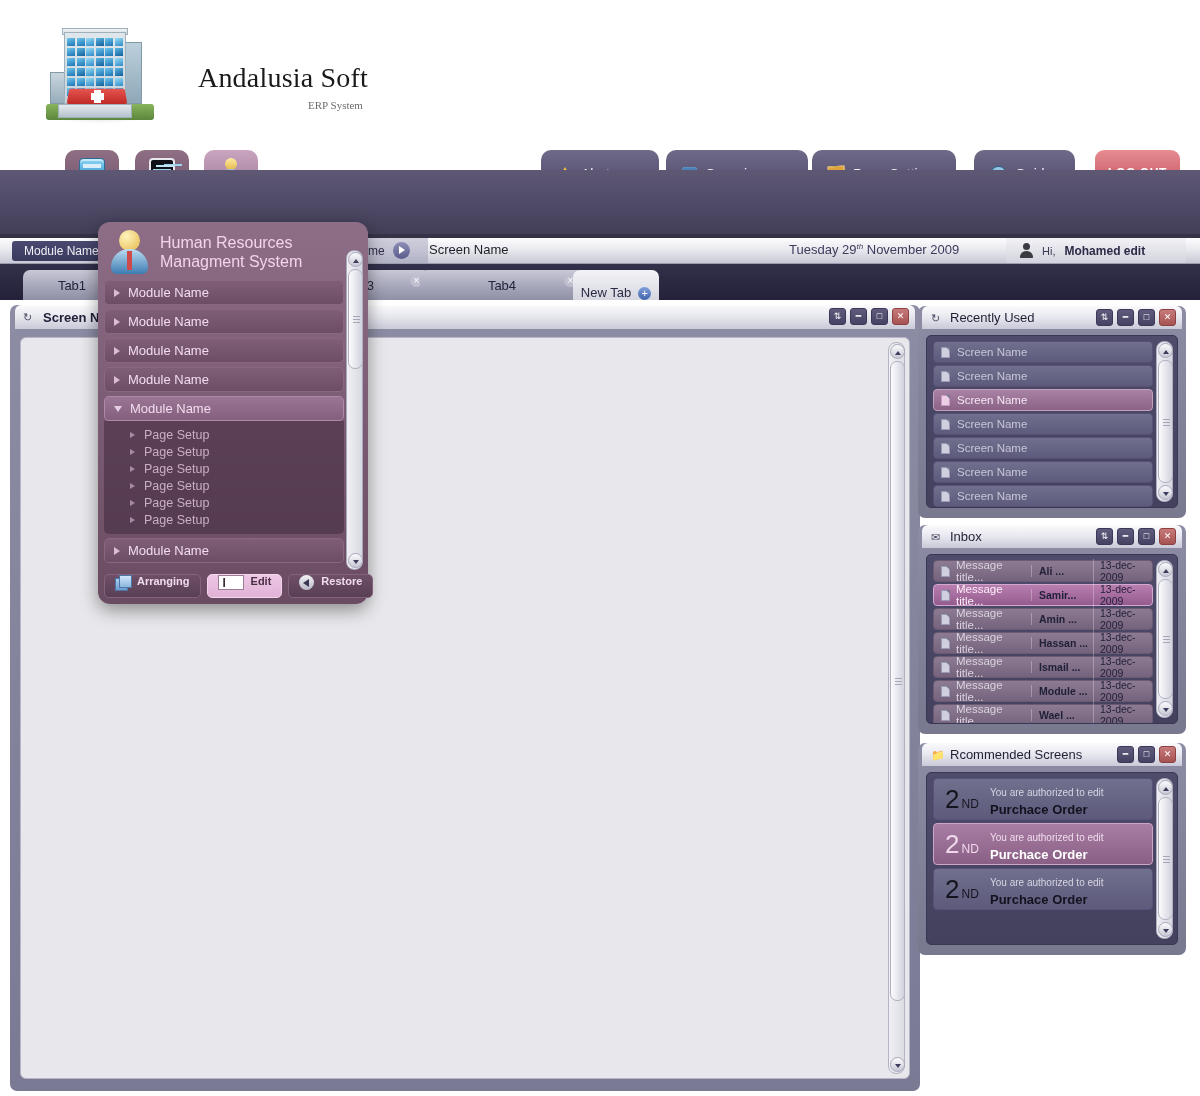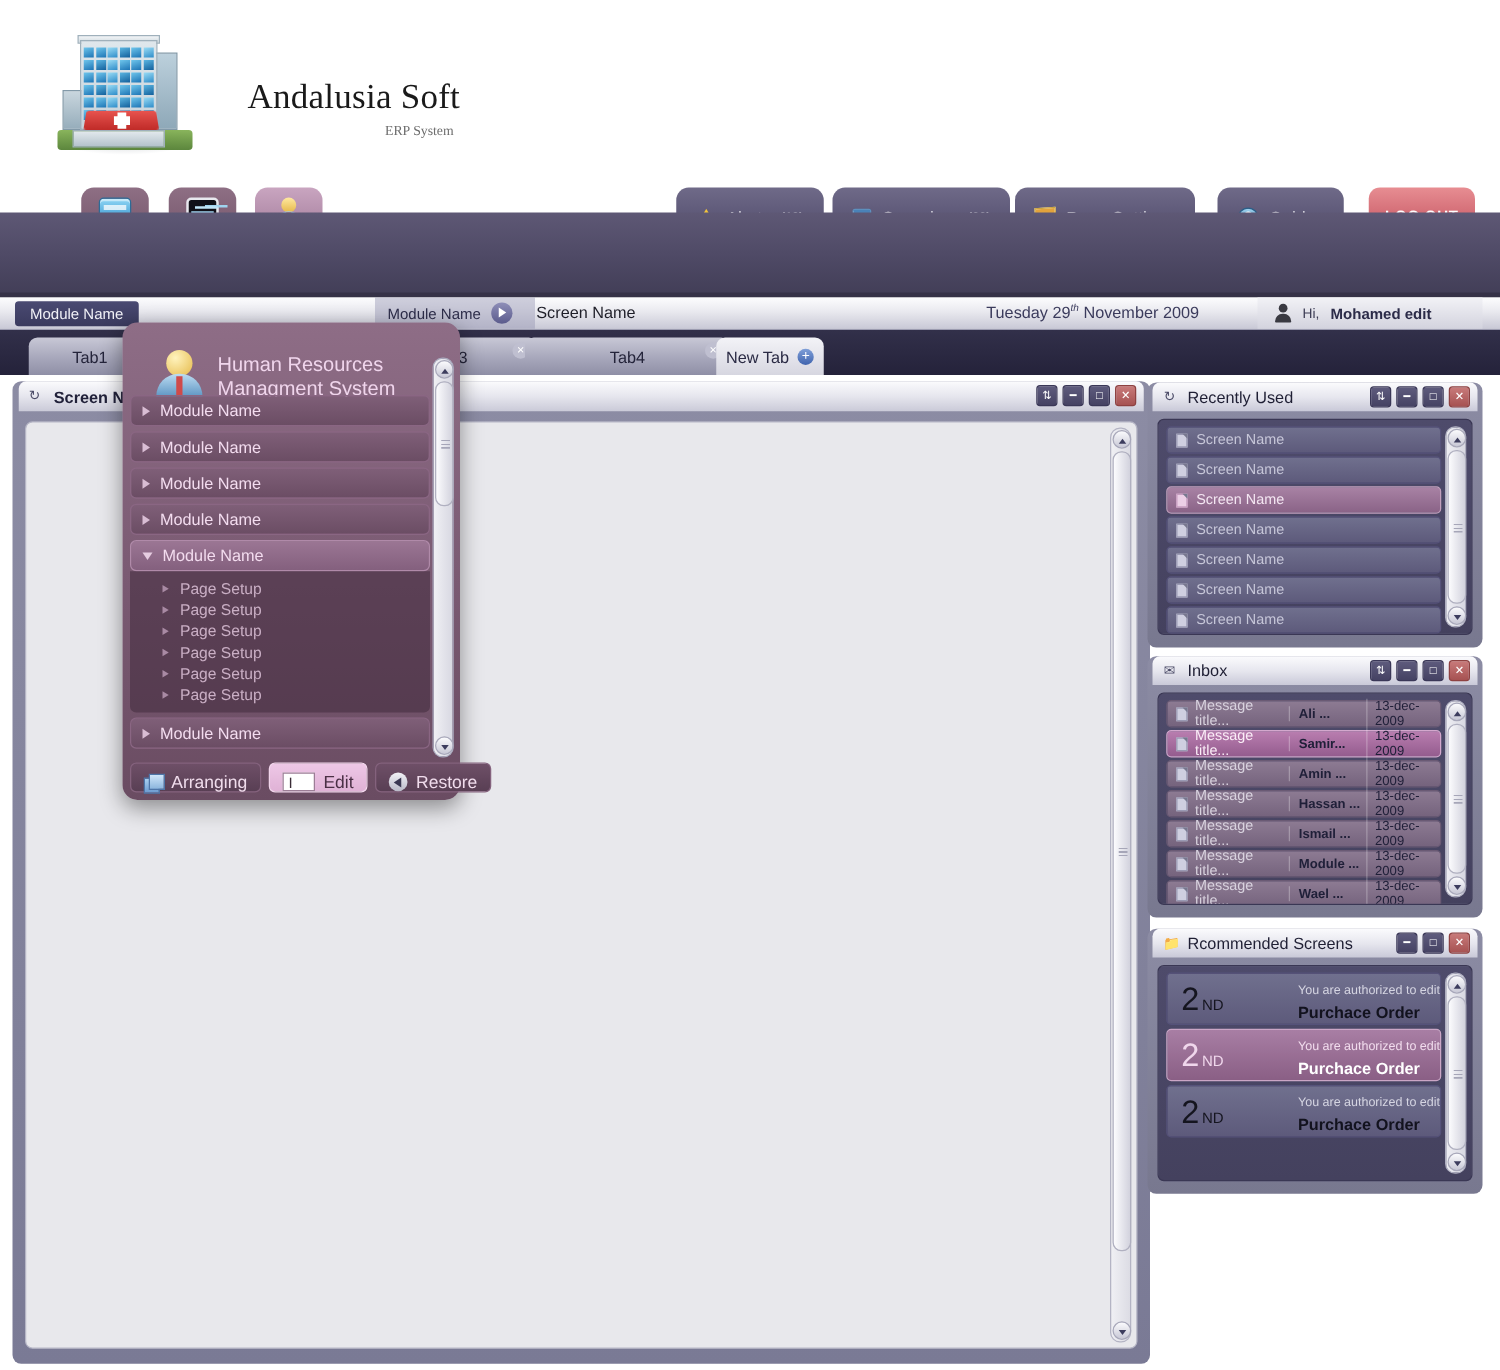--- a/index.html
+++ b/index.html
@@ -152,21 +152,21 @@
   
   .tabstrip {
     position:absolute; left:0; top:264px; width:1200px; height:36px;
     background: linear-gradient(180deg,#32304a 0%,#24223a 100%);
   }
   .tab {
     position:absolute; top:6px; height:30px; border-radius:7px 7px 0 0;
     background: linear-gradient(180deg,#c8c8d6 0%,#a7a7bb 55%,#8f8fa6 100%);
     color:#24243a; font-size:13px; display:flex; align-items:center; justify-content:center; cursor:pointer;
   }
-  .tab.active { background: linear-gradient(180deg,#f3f3f7 0%,#e2e2ea 60%,#d6d6e0 100%); color:#2a2a44; }
+  .tab.active { background: linear-gradient(180deg,#f3f3f7 0%,#e2e2ea 60%,#d6d6e0 100%); color:#2a2a44;align-items:flex-end; }
   .tab .tab-x {
     position:absolute; right:7px; top:4px; width:13px;height:13px;border-radius:50%;
     background:#bfbfd0; color:#fff; font-size:10px; line-height:13px; text-align:center; cursor:pointer;
   }
   .newtab-plus { display:inline-block; width:13px;height:13px;border-radius:50%;
     background:linear-gradient(180deg,#7f9fd8,#3f63ae); color:#fff;font-size:11px;line-height:12px;
     text-align:center; margin-left:7px; }
 
   
   .mainwin {
@@ -237,36 +237,36 @@
   .inrow.sel { background: linear-gradient(180deg,#b97eb0 0%,#945c8e 100%); border-color:#d3a8cd; }
   .in-title { flex:none; width:97px; display:flex; align-items:center; gap:6px; padding-left:7px;
     font-size:11.5px; color:#d8d2de; }
   .inrow.sel .in-title { color:#fbeef8; }
   .in-from { flex:none; width:62px; font-size:10.5px; font-weight:bold; color:#1f1f38;
     border-left:1px solid rgba(255,255,255,.28); padding-left:7px; }
   .in-date { flex:1; font-size:10.5px; color:#1f1f38; border-left:1px solid rgba(255,255,255,.28); padding-left:6px; }
 
   
   .rcrow { height:42px; margin-bottom:3px; border-radius:4px; display:flex; align-items:center;
-    background: linear-gradient(180deg,#70708e 0%,#5d5a7b 100%); border:1px solid #55527a; cursor:pointer;justify-content:space-between; }
+    background: linear-gradient(180deg,#70708e 0%,#5d5a7b 100%); border:1px solid #55527a; cursor:pointer; }
   .rcrow.sel { background: linear-gradient(180deg,#a87ea4 0%,#8a5f85 100%); border-color:#cba6c6; }
   .rc-num { flex:none; width:56px; text-align:center; color:#15151f; }
   .rcrow.sel .rc-num { color:#f0d7ec; }
   .rc-num b { font-size:26px; font-weight:normal; }
   .rc-num i { font-size:12px; font-style:normal; margin-left:2px; }
   .rc-txt .l1 { font-size:10px; color:#d5d5e2; }
   .rcrow.sel .rc-txt .l1 { color:#f1dced; }
   .rc-txt .l2 { font-size:13px; font-weight:bold; color:#12121e; margin-top:2px; }
   .rcrow.sel .rc-txt .l2 { color:#ffffff; }
 
   
   .hrpanel {
     position:absolute; left:98px; top:222px; width:270px; height:382px;
     background: linear-gradient(180deg,#8e6d86 0%,#7a5a72 55%,#6a4c62 100%);
-    border-radius:12px; box-shadow:0 6px 18px rgba(0,0,0,.4); padding:20px;margin-top:36px;
+    border-radius:12px; box-shadow:0 6px 18px rgba(0,0,0,.4); padding:6px;
   }
   .hr-head { display:flex; align-items:center; gap:12px; height:48px; padding-left:6px; }
   .hr-head .hr-avatar { width:38px;height:44px; position:relative; flex:none; }
   .hr-head .hr-avatar .ah{position:absolute;left:9px;top:0;width:21px;height:21px;border-radius:50%;
     background:radial-gradient(circle at 35% 30%,#fff3bd,#e5b948);}
   .hr-head .hr-avatar .ab{position:absolute;left:1px;top:19px;width:37px;height:25px;border-radius:18px 18px 6px 6px;
     background:linear-gradient(180deg,#bcdcf2,#3c7cb2);}
   .hr-head .hr-avatar .at{position:absolute;left:17px;top:21px;width:5px;height:19px;background:#cf4a4a;}
   .hr-title { font-size:16px; color:#f0d5ec; line-height:19px; }
   .hr-list { position:absolute; left:6px; top:58px; right:24px; bottom:34px; overflow:hidden; }
@@ -277,23 +277,23 @@
   .hr-mod .tri { width:0;height:0;border-top:4px solid transparent;border-bottom:4px solid transparent;
     border-left:6px solid #d9bdd4; }
   .hr-mod.open .tri { border:0;border-left:4px solid transparent;border-right:4px solid transparent;border-top:6px solid #e6cde1; }
   .hr-sub { background: rgba(60,38,55,.5); border-radius:0 0 5px 5px; padding:5px 0 6px 26px; margin:-4px 0 4px 0; }
   .hr-sub .pg { display:flex; align-items:center; gap:9px; font-size:12.5px; color:#c9aec4; height:17px; cursor:pointer; }
   .hr-sub .pg .tri { width:0;height:0;border-top:3.5px solid transparent;border-bottom:3.5px solid transparent;
     border-left:5px solid #a98aa4; }
   .hr-scroll { position:absolute; right:5px; top:28px; bottom:34px; width:17px;
     background: linear-gradient(90deg,#f0f0f4,#d8d8e2); border:1px solid #a9a9bd; border-radius:8px; }
   .hr-foot { position:absolute; left:6px; right:6px; bottom:6px; height:24px; display:flex; gap:6px; }
-  .hrbtn { height:24px; border-radius:5px; display:flex; align-items:flex-end; gap:7px; padding:0 10px;
+  .hrbtn { height:24px; border-radius:5px; display:flex; align-items:flex-start; gap:7px; padding:0 10px;
     background: linear-gradient(180deg,#6e4f67 0%,#593f54 100%); border:1px solid #84627d;
-    color:#f0dcec; font-size:14px; font-weight:normal; cursor:pointer; }
+    color:#f0dcec; font-size:11px; font-weight:bold; cursor:pointer; }
   .hrbtn.light { background: linear-gradient(180deg,#eec7e6 0%,#e0b2d6 100%); border-color:#f2d6ec; color:#4a2f45; }
   .ico-stack { width:15px;height:14px;position:relative;flex:none; }
   .ico-stack::before{content:"";position:absolute;left:0;top:3px;width:11px;height:11px;
     background:linear-gradient(180deg,#a9cff0,#6d9bd0);border:1px solid #4e76a8;}
   .ico-stack::after{content:"";position:absolute;left:4px;top:0;width:11px;height:11px;
     background:linear-gradient(180deg,#cfe6fa,#8cb6dd);border:1px solid #4e76a8;}
   .ico-cursor { width:26px;height:15px;background:#fff;border:1px solid #9c7d96; position:relative;flex:none; }
   .ico-cursor::after{content:"I";position:absolute;left:4px;top:0px;font-size:12px;color:#3a2b36;}
   .ico-back { width:15px;height:15px;border-radius:50%;flex:none;
     background:linear-gradient(180deg,#f2f2f6,#b9b9c8); position:relative; }

